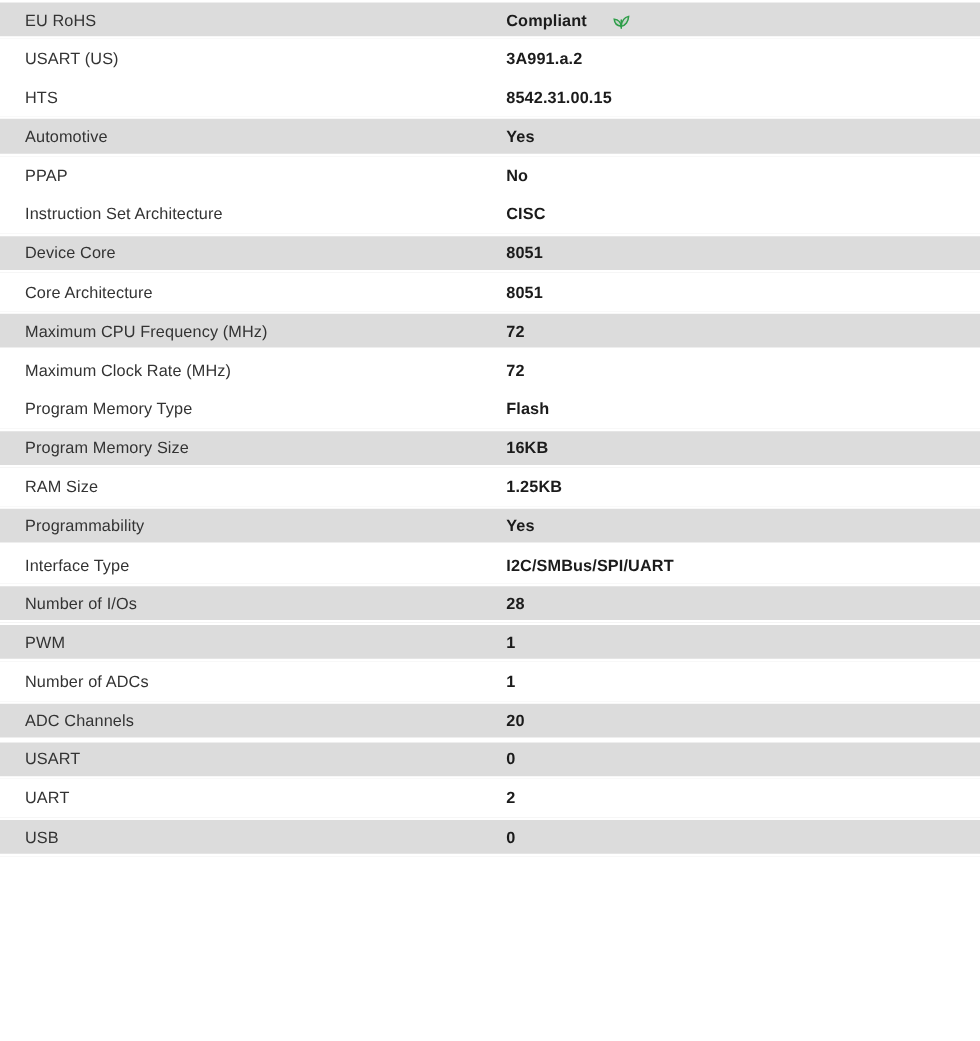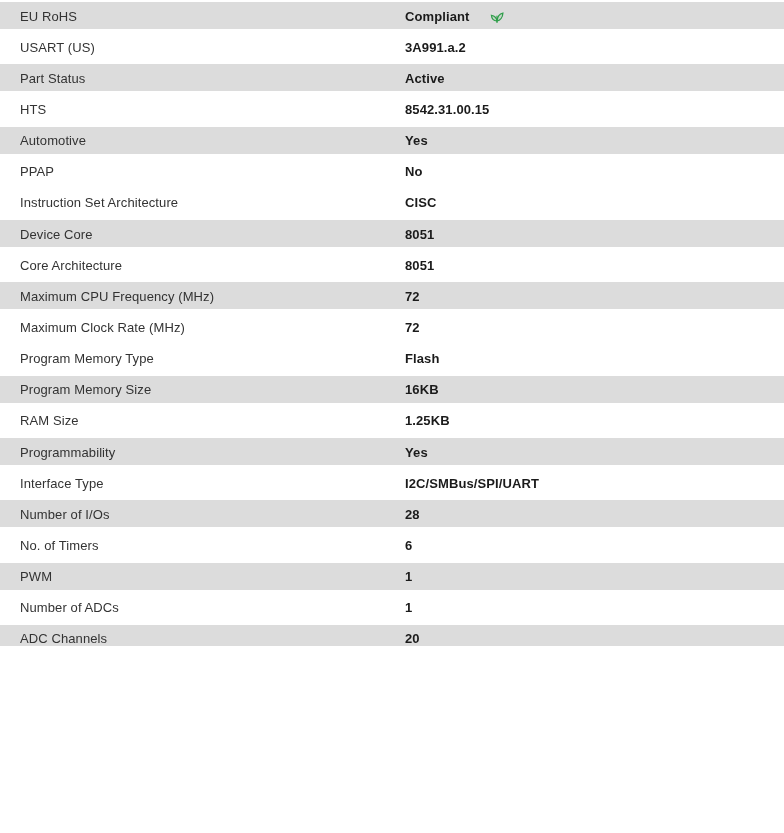--- a/index.html
+++ b/index.html
@@ -4,21 +4,21 @@
 <style>
   html, body {
     margin: 0;
     padding: 0;
     background: #ffffff;
     font-family: "Liberation Sans", sans-serif;
   }
   .spec-table {
     position: relative;
     width: 784px;
-    height: 646px;
+    height: 720px;
     overflow: hidden;
     background: #ffffff;
   }
   .spec-row {
     position: relative;
     height: 31.15px;
     box-sizing: border-box;
     width: 100%;
   }
   .spec-row.stripe {
@@ -80,27 +80,20 @@
     </div>
 
     <div class="spec-row">
       <span class="spec-label">USART (US)</span>
       <span class="spec-value">
         <span>3A991.a.2</span>
 
       </span>
     </div>
 
-    <div class="spec-row stripe">
-      <span class="spec-label">Part Status</span>
-      <span class="spec-value">
-        <span>Active</span>
-
-      </span>
-    </div>
 
     <div class="spec-row">
       <span class="spec-label">HTS</span>
       <span class="spec-value">
         <span>8542.31.00.15</span>
 
       </span>
     </div>
 
     <div class="spec-row stripe">
@@ -202,27 +195,20 @@
     </div>
 
     <div class="spec-row stripe">
       <span class="spec-label">Number of I/Os</span>
       <span class="spec-value">
         <span>28</span>
 
       </span>
     </div>
 
-    <div class="spec-row">
-      <span class="spec-label">No. of Timers</span>
-      <span class="spec-value">
-        <span>6</span>
-
-      </span>
-    </div>
 
     <div class="spec-row stripe">
       <span class="spec-label">PWM</span>
       <span class="spec-value">
         <span>1</span>
 
       </span>
     </div>
 
     <div class="spec-row">

